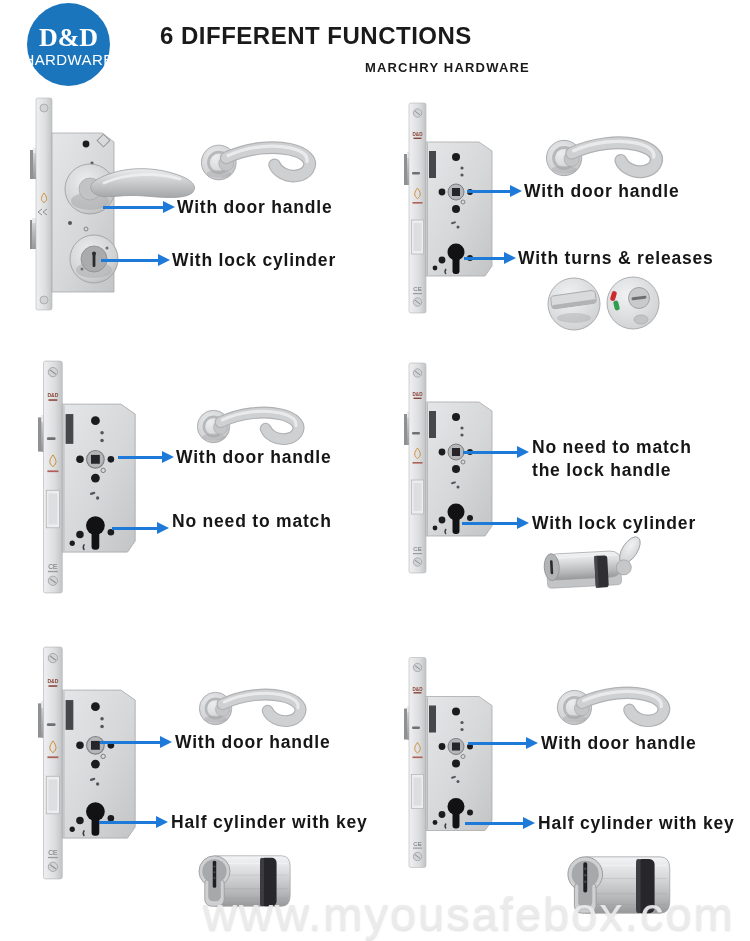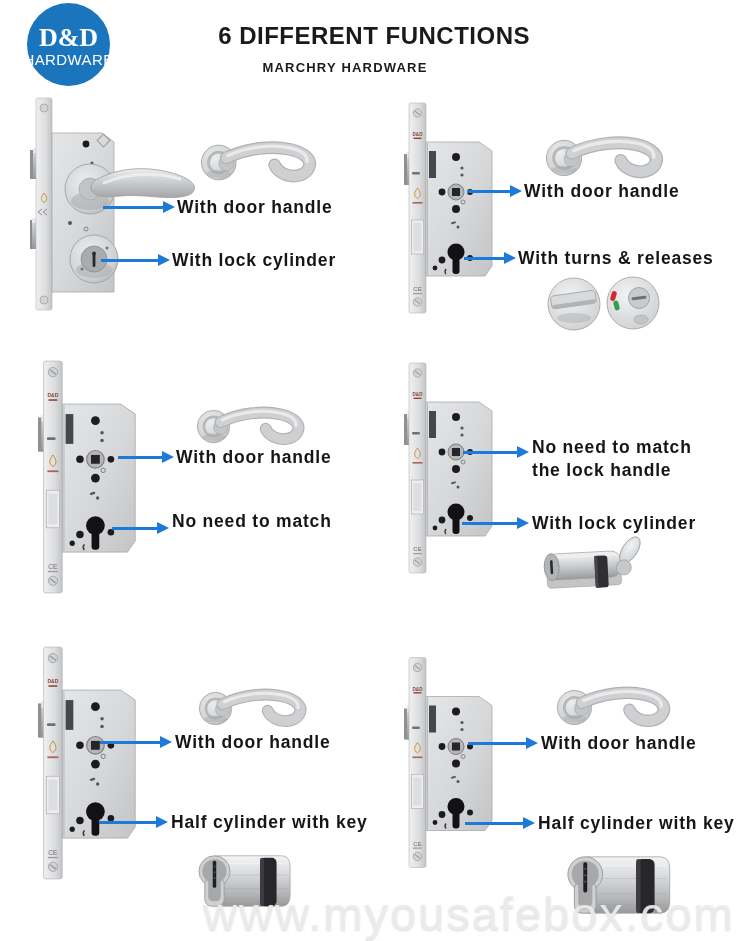--- a/index.html
+++ b/index.html
@@ -4,23 +4,23 @@
 <style>
   html,body{margin:0;padding:0;background:#ffffff;}
   #stage{position:relative;width:750px;height:941px;background:#ffffff;overflow:hidden;
          font-family:"Liberation Sans",sans-serif;}
   .abs{position:absolute;}
   
   .logo{position:absolute;left:27px;top:3px;width:83px;height:83px;border-radius:50%;
         background:#1b75bc;display:flex;flex-direction:column;align-items:center;justify-content:center;}
   .logo .l1{color:#ffffff;font-family:"Liberation Serif",serif;font-weight:700;font-size:26px;line-height:26px;margin-top:4px;}
   .logo .l2{color:#ffffff;font-size:15px;font-weight:400;letter-spacing:.4px;margin-top:0;}
-  .title{position:absolute;left:160px;top:22px;width:370px;text-align:right;
+  .title{position:absolute;left:160px;top:22px;width:370px;text-align:left;
          font-size:24px;font-weight:700;color:#1a1a1a;letter-spacing:.5px;white-space:nowrap;}
-  .subtitle{position:absolute;left:160px;top:60px;width:370px;text-align:center;
+  .subtitle{position:absolute;left:160px;top:60px;width:370px;text-align:right;
          font-size:13px;font-weight:700;color:#1a1a1a;letter-spacing:1.2px;white-space:nowrap;}
   
   .label{position:absolute;font-size:17.5px;font-weight:700;color:#161616;
          letter-spacing:.8px;line-height:23px;white-space:nowrap;}
   .label span{display:block;}
   .arrow{position:absolute;height:3px;background:#1d7ad9;}
   .arrow::after{content:"";position:absolute;right:-12px;top:-4.5px;width:0;height:0;
          border-left:12px solid #1d7ad9;border-top:6px solid transparent;border-bottom:6px solid transparent;}
   
   .watermark{position:absolute;left:203px;top:886px;font-size:47px;font-weight:400;

